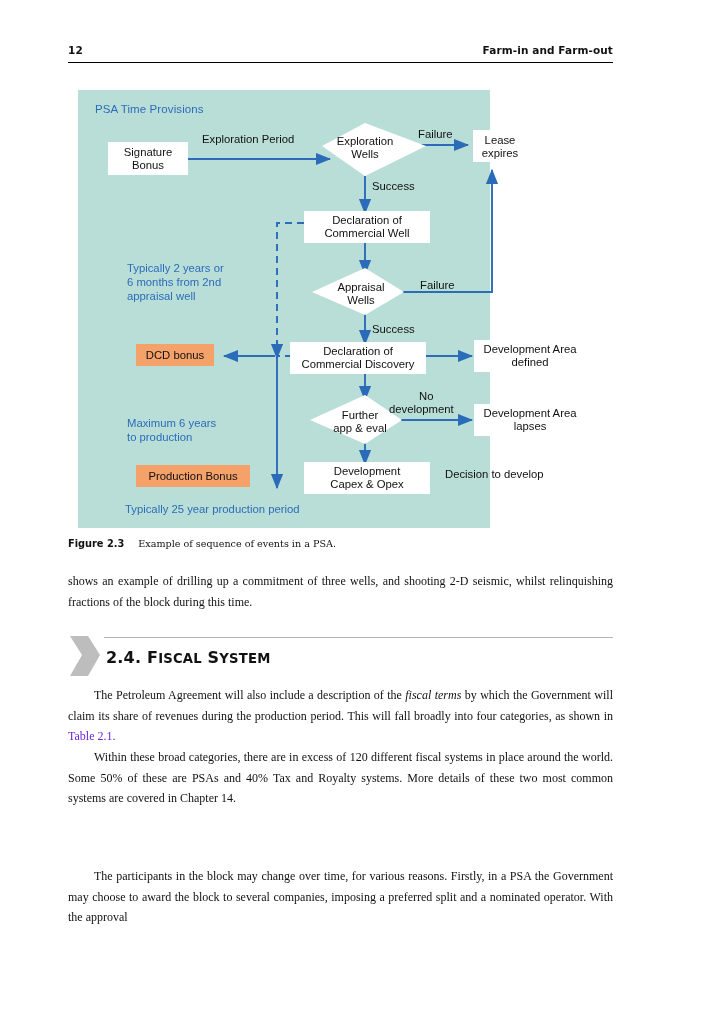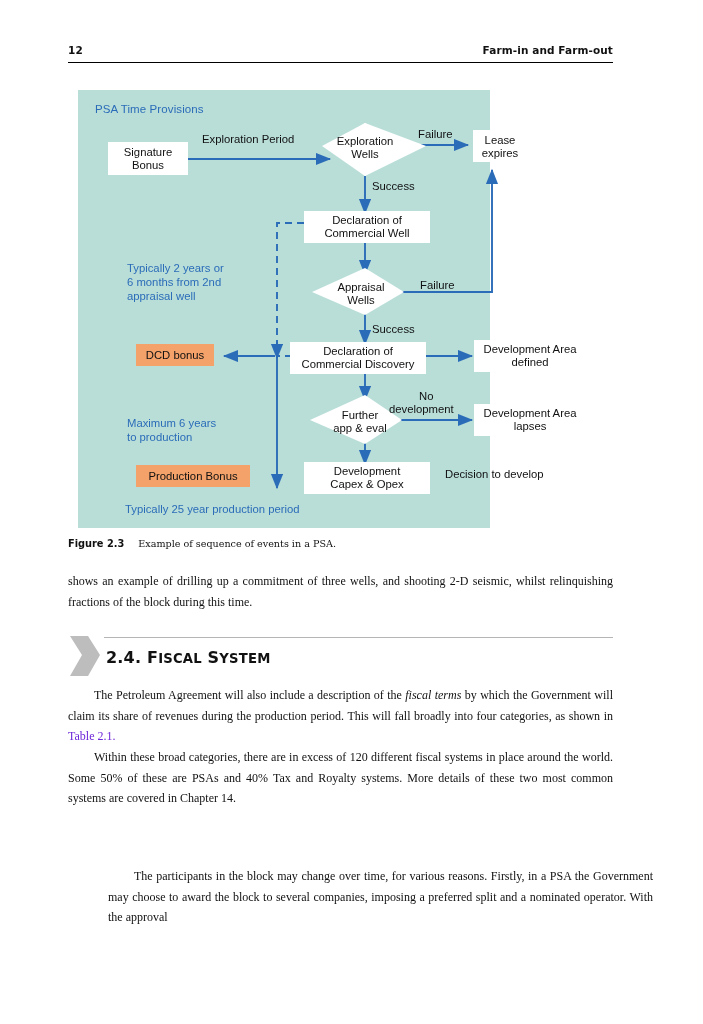--- a/index.html
+++ b/index.html
@@ -234,15 +234,15 @@
       <polygon points="2,2 20,2 32,21 20,42 2,42 14,21" fill="#bdbdbd"></polygon>
     </svg>
     <h2>2.4. F<span class="sc">ISCAL</span> S<span class="sc">YSTEM</span></h2>
   </div>
 
   <div class="para indent" style="top:685px;"><span>The Petroleum Agreement will also include a description of the </span><em>fiscal terms</em><span> by which the Government will claim its share of revenues during the production period. This will fall broadly into four categories, as shown in </span><span class="link">Table 2.1.</span></div>
 
   <div class="para indent" style="top:747px;">Within these broad categories, there are in excess of 120 different fiscal systems in place around the world. Some 50% of these are PSAs and 40% Tax and Royalty systems. More details of these two most common systems are covered in Chapter 14.</div>
 
 
-  <div class="para indent" style="top:866px;margin-left:40px;">The participants in the block may change over time, for various reasons. Firstly, in a PSA the Government may choose to award the block to several companies, imposing a preferred split and a nominated operator. With the approval</div>
+  <div class="para indent" style="top:866px;">The participants in the block may change over time, for various reasons. Firstly, in a PSA the Government may choose to award the block to several companies, imposing a preferred split and a nominated operator. With the approval</div>
 
 </div>
 
 </body></html>

